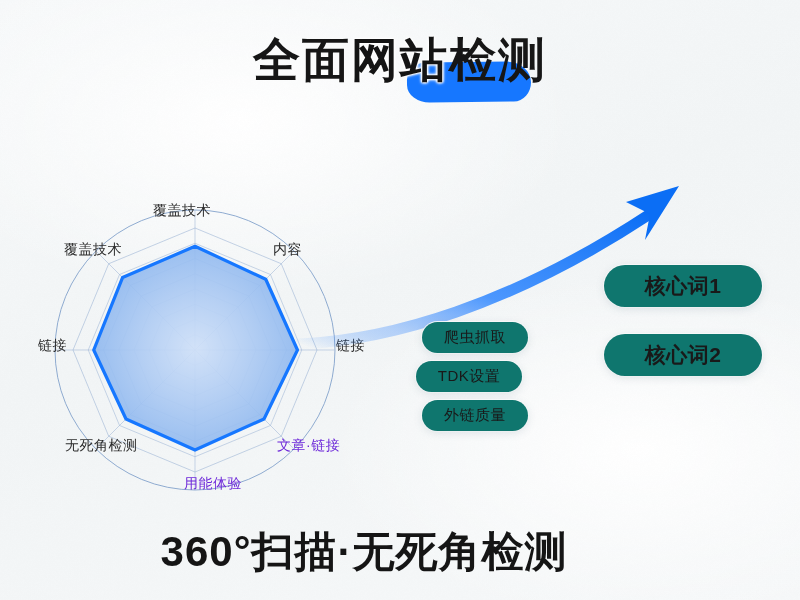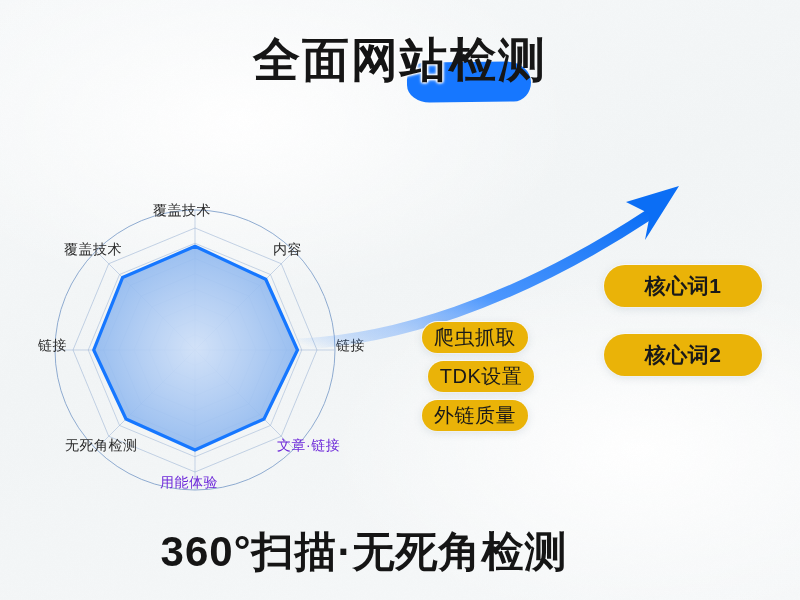--- a/index.html
+++ b/index.html
@@ -120,32 +120,32 @@
   
   #arrow-svg {
     position: absolute;
     left: 280px;
     top: 178px;
   }
 
   
   .pill {
     position: absolute;
-    background: #eab308;
+    background: #0f766e;
     border-radius: 18px;
     box-shadow: 0 2px 9px rgba(90,110,130,.17), 0 0 0 1px rgba(255,255,255,.9);
     display: flex;
     align-items: center;
     justify-content: center;
     color: #191919;
     letter-spacing: .5px;
   }
   .pill.small {
     height: 31px;
-    font-size: 20px;
+    font-size: 15px;
     font-weight: 500;
   }
   .pill.big {
     height: 42px;
     font-size: 21px;
     font-weight: bold;
     border-radius: 21px;
   }
 </style>
 </head>
@@ -203,39 +203,39 @@
         <line x1="175" y1="160" x2="35.00" y2="160.00" stroke="#9fb6d6" stroke-width="0.9" opacity=".62"></line>
         <line x1="175" y1="160" x2="76.01" y2="61.01" stroke="#9fb6d6" stroke-width="0.9" opacity=".62"></line>
       </g>
     <path id="radar-area" fill="url(#radFill)" stroke="#1677ff" stroke-width="3.2" stroke-linejoin="round" d="M175.00 56.30 L245.74 89.26 L277.48 160.00 L244.01 229.01 L175.00 260.04 L105.99 229.01 L73.74 160.00 L102.54 87.54 Z"></path>
   </svg>
 
   <div class="radar-label" style="left:133px; top:13px;">覆盖技术</div>
   <div class="radar-label" style="left:253px; top:52px;">内容</div>
   <div class="radar-label" style="left:316px; top:148px;">链接</div>
   <div class="radar-label ghost" style="left:257px; top:248px;">文章·链接</div>
-  <div class="radar-label ghost" style="left:140px; top:286px;font-family:Liberation Mono, monospace;">用能体验</div>
+  <div class="radar-label ghost" style="left:164px; top:286px;">用能体验</div>
   <div class="radar-label" style="left:45px;  top:248px;">无死角检测</div>
   <div class="radar-label" style="left:18px;  top:148px;">链接</div>
   <div class="radar-label" style="left:44px;  top:52px;">覆盖技术</div>
 </div>
 
 <svg id="arrow-svg" width="420" height="190" viewBox="0 0 420 190">
   <defs>
     <linearGradient id="arrGrad" x1="0" y1="1" x2="1" y2="0">
       <stop offset="0%" stop-color="#1677ff" stop-opacity="0"></stop>
       <stop offset="18%" stop-color="#6aa5fb" stop-opacity=".45"></stop>
       <stop offset="45%" stop-color="#2e86ff" stop-opacity=".85"></stop>
       <stop offset="100%" stop-color="#0b6ef5" stop-opacity="1"></stop>
     </linearGradient>
   </defs>
   <path d="M 20 166 C 110 162, 230 128, 370 36" fill="none" stroke="url(#arrGrad)" stroke-width="11" stroke-linecap="round"></path>
   <path d="M 399 8 L 346 24 L 370 36 L 365 62 Z" fill="#0b6ef5"></path>
 </svg>
 
 <div class="pill small" style="left:422px; top:322px; width:106px;">爬虫抓取</div>
-<div class="pill small" style="left:428px; top:361px; width:106px;">TDK设置</div>
+<div class="pill small" style="left:416px; top:361px; width:106px;">TDK设置</div>
 <div class="pill small" style="left:422px; top:400px; width:106px;">外链质量</div>
 
 <div class="pill big" style="left:604px; top:265px; width:158px;">核心词1</div>
 <div class="pill big" style="left:604px; top:334px; width:158px;">核心词2</div>
 
 <div class="footer-line">360°扫描·无死角检测</div>
 
 </body></html>

